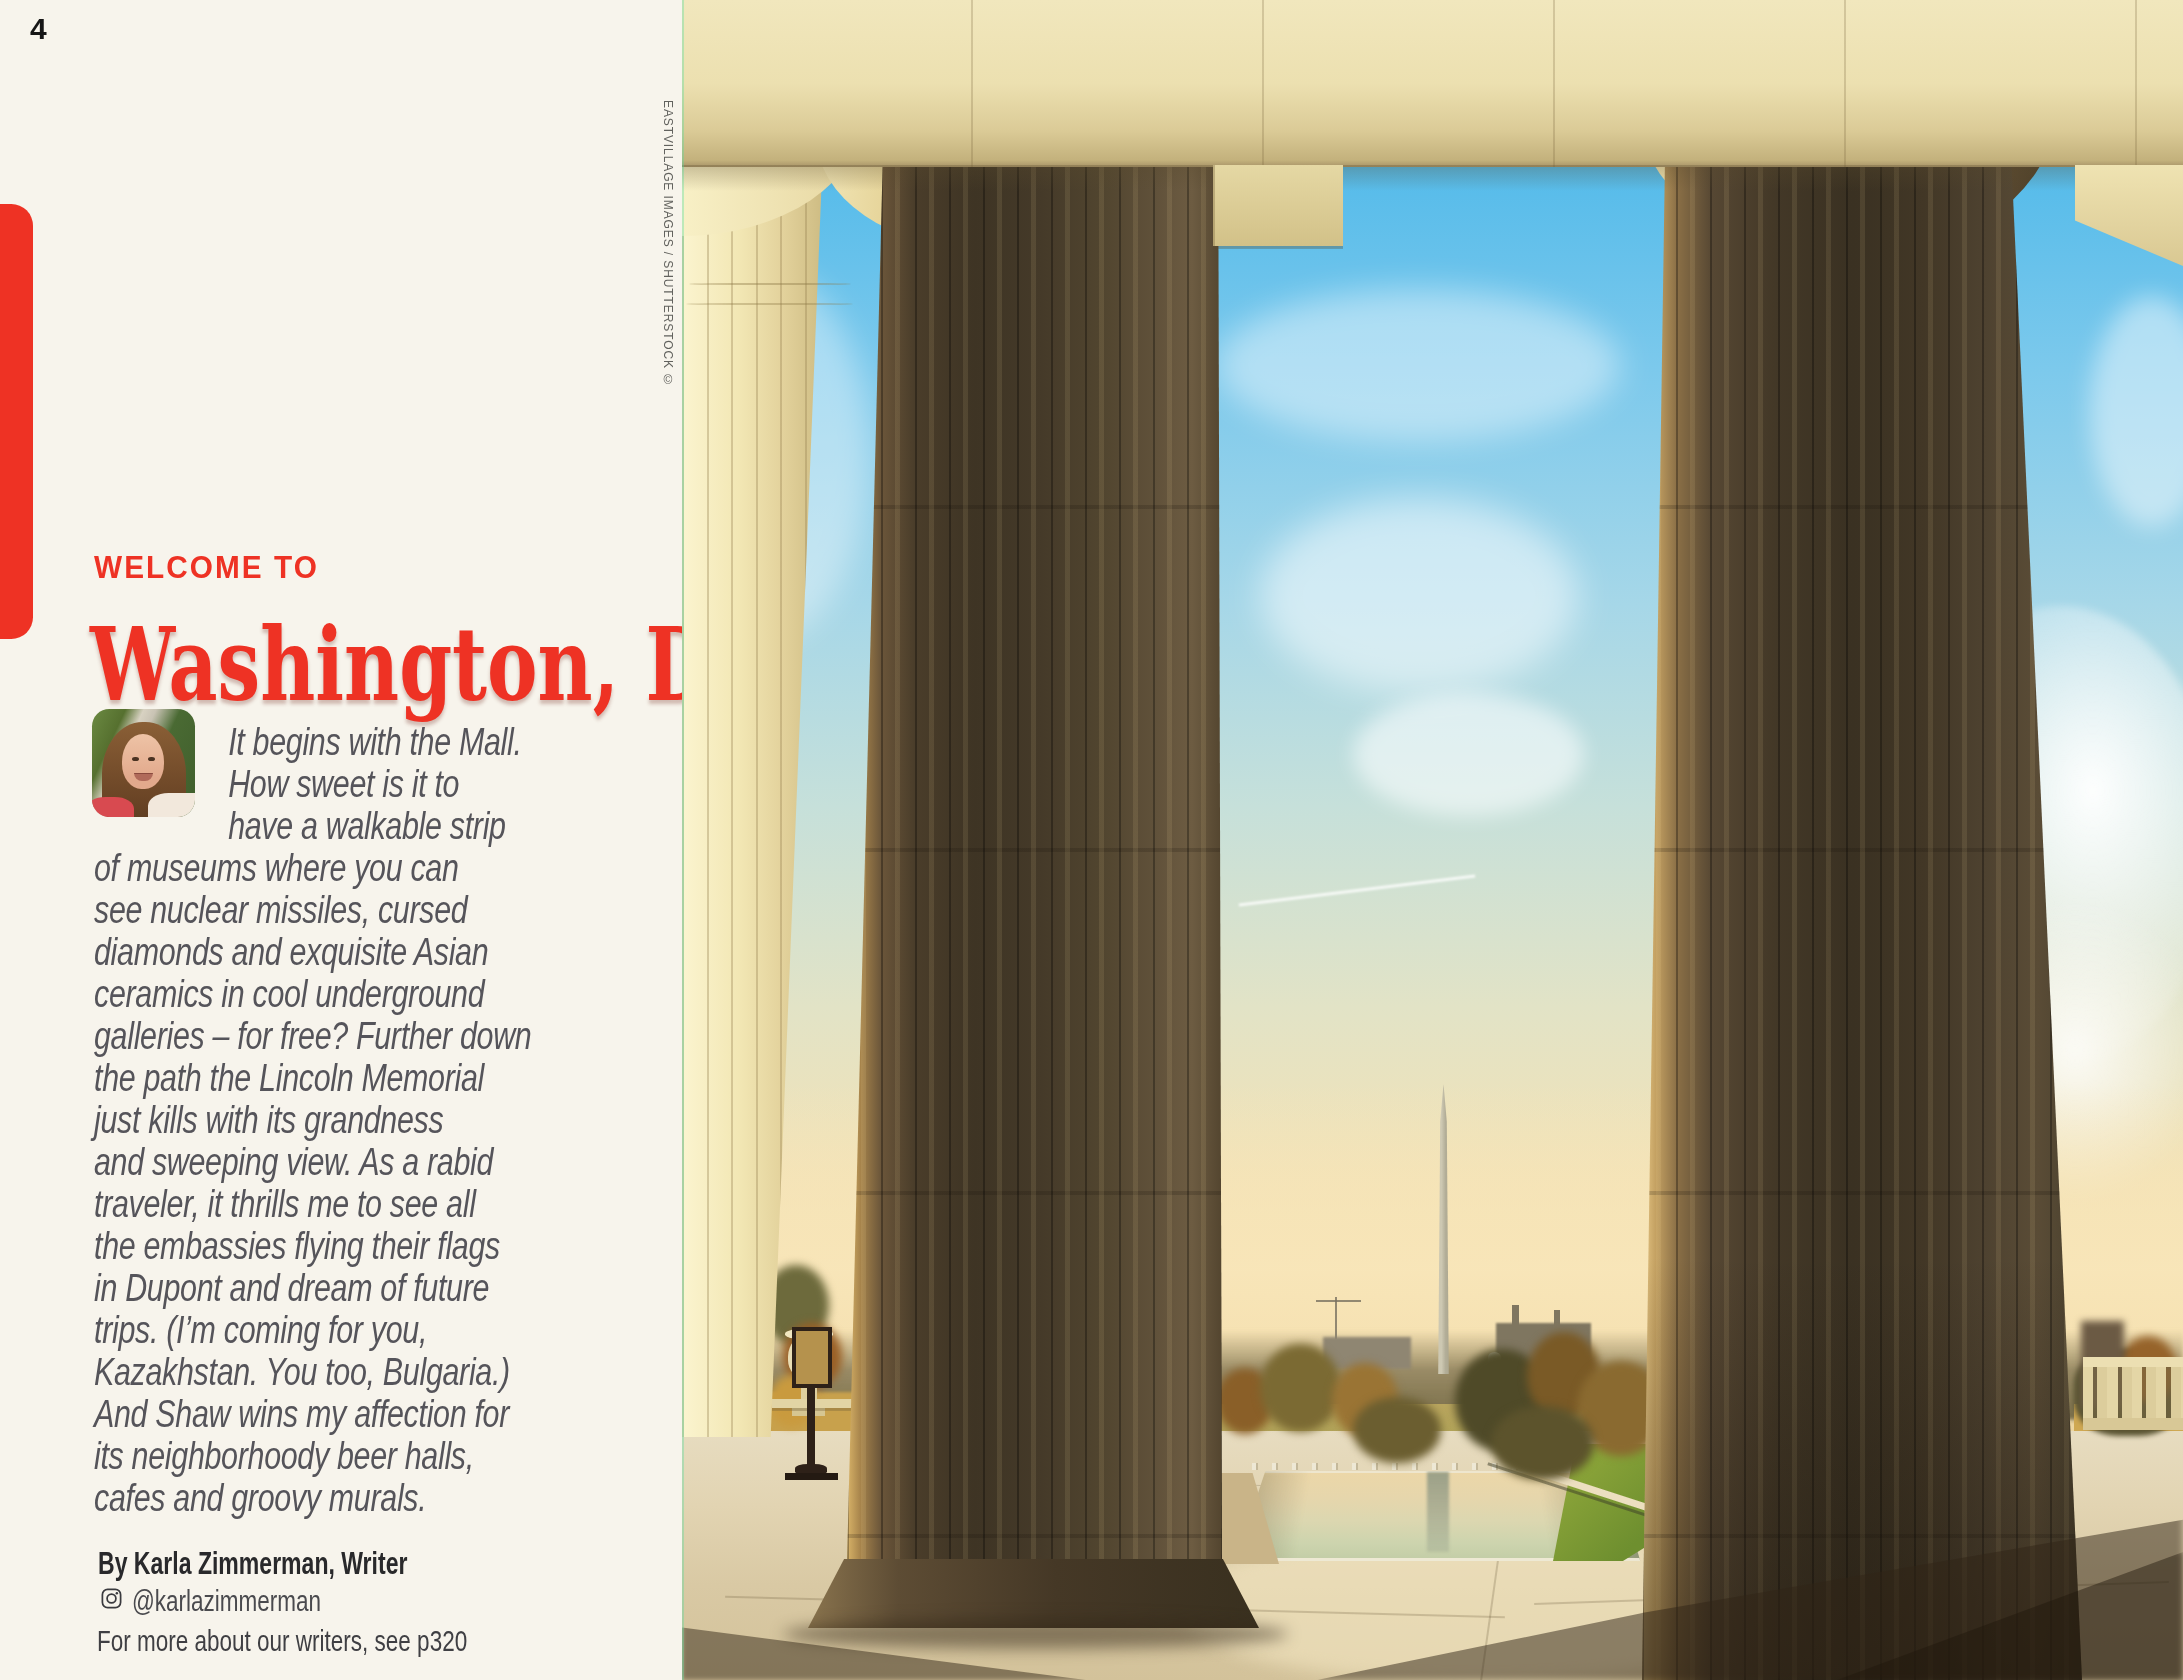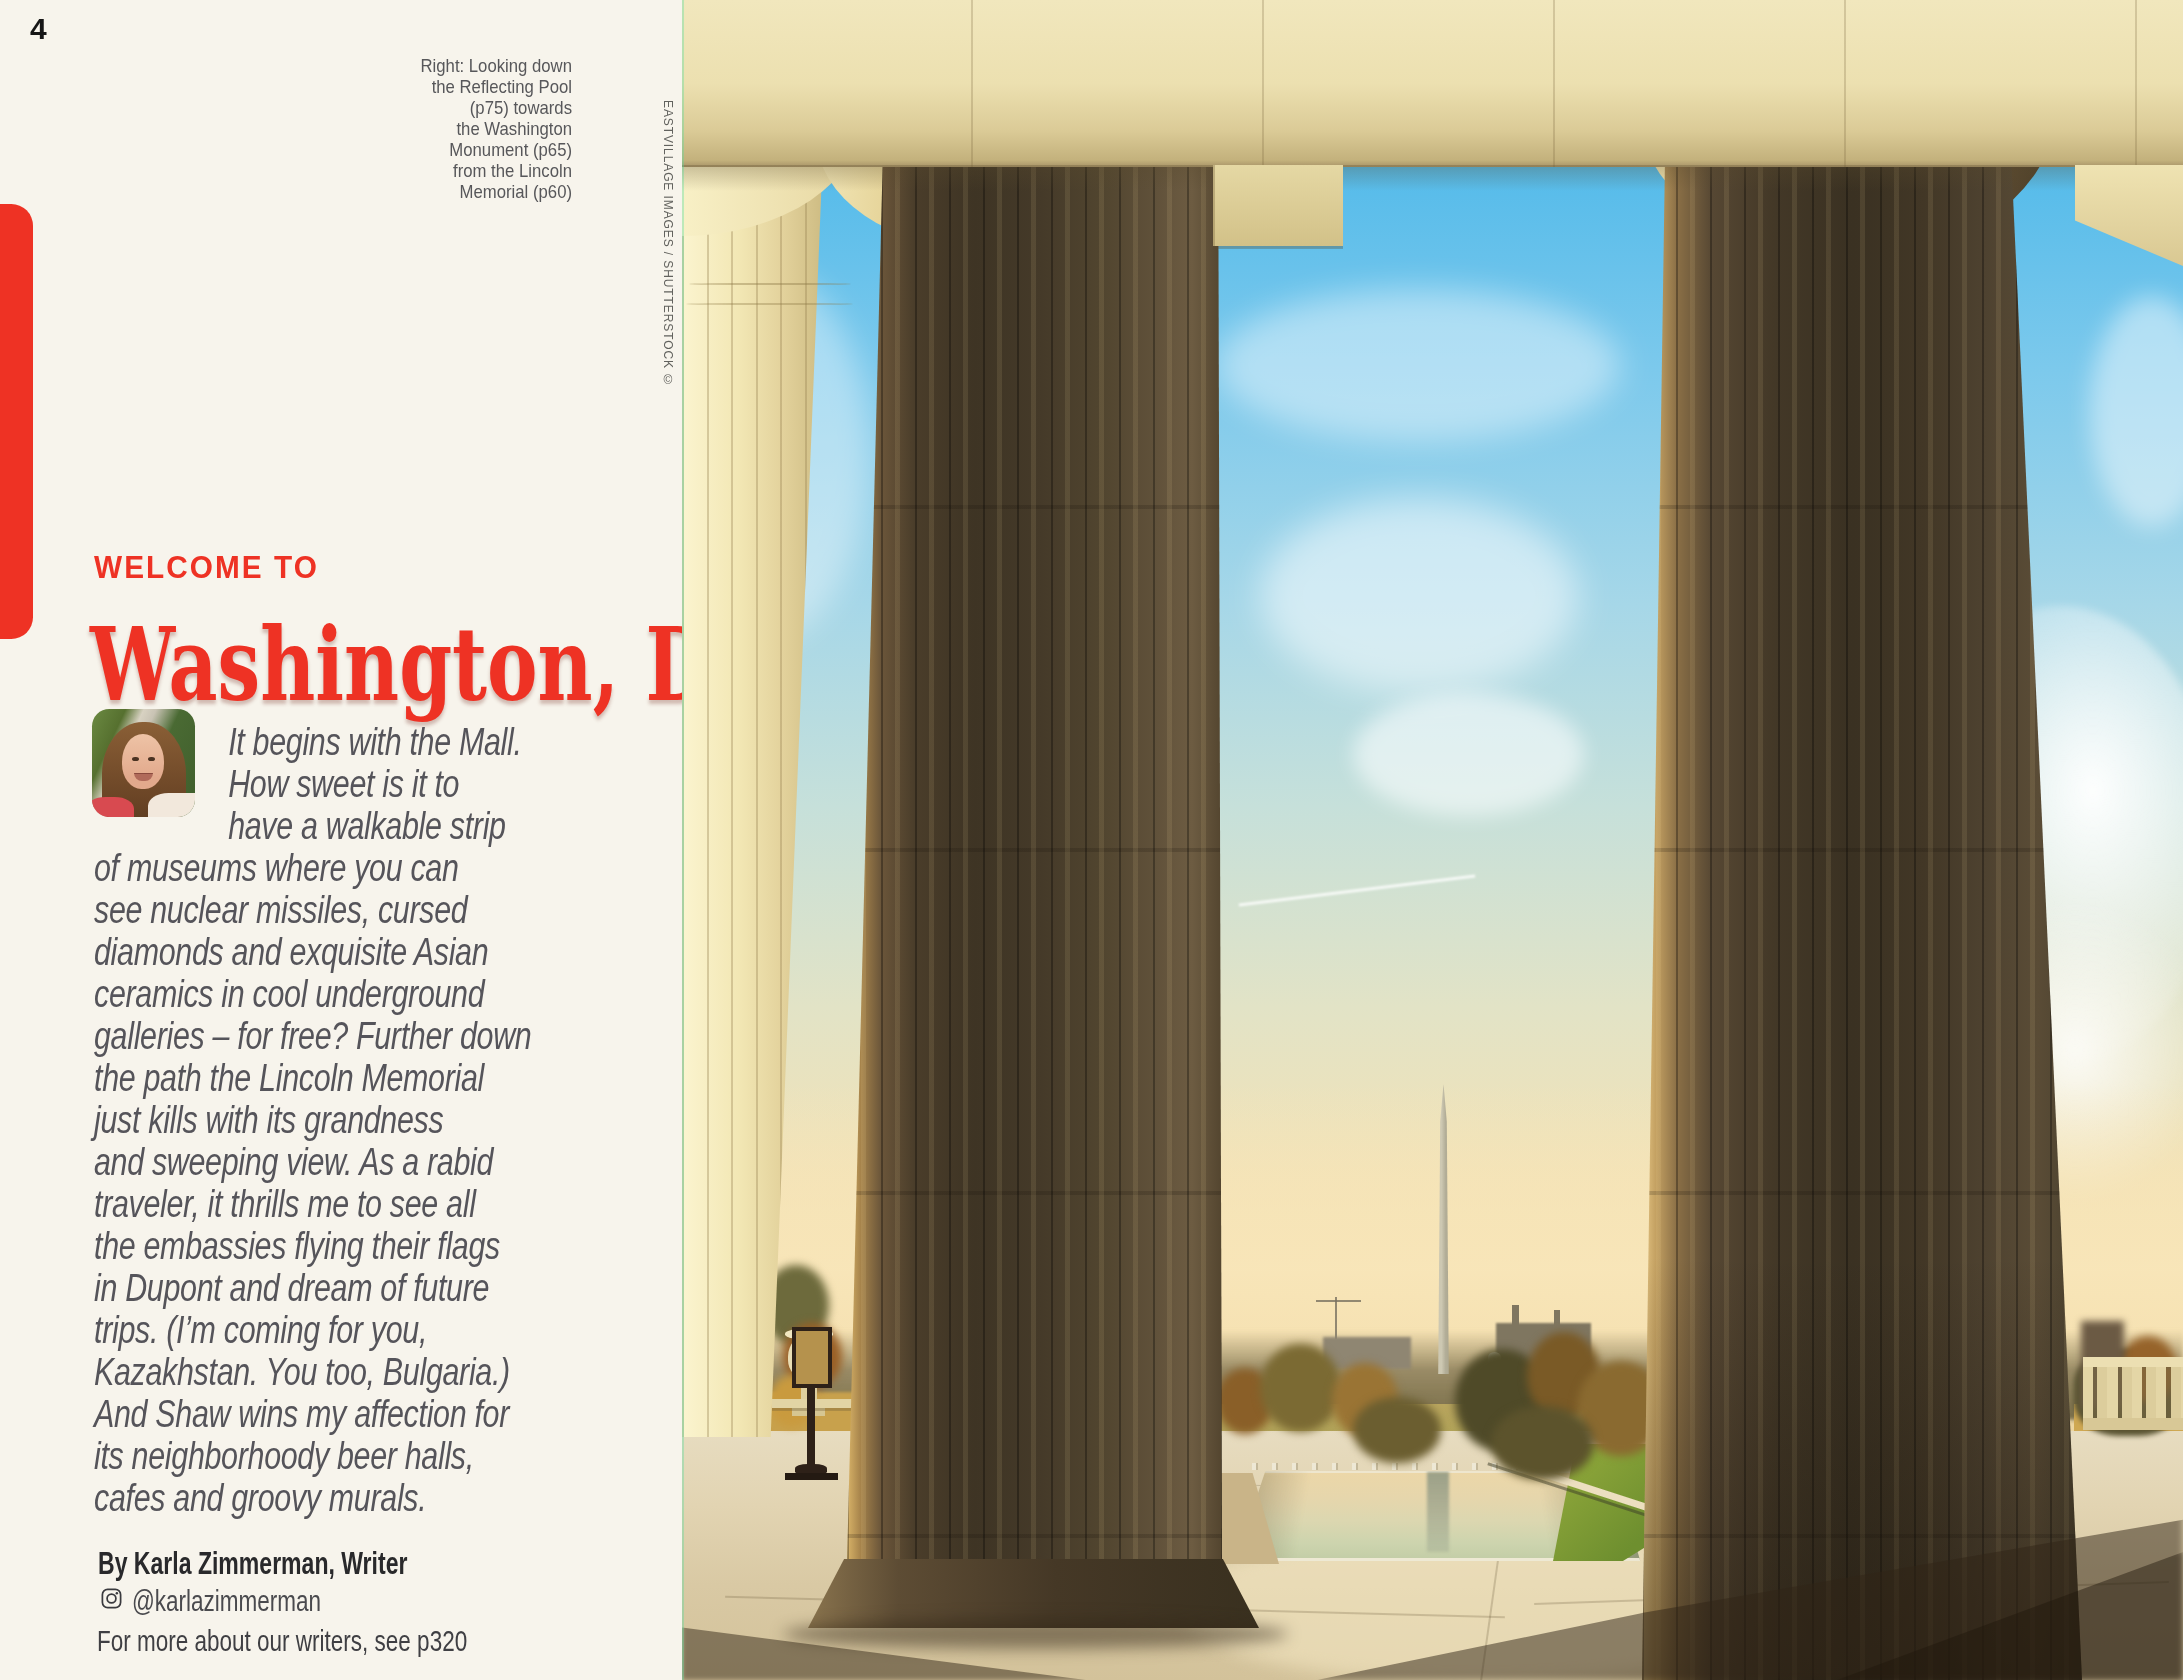--- a/index.html
+++ b/index.html
@@ -202,29 +202,20 @@
   .ph-shSE2{left:1155px;top:1552px;width:346px;height:128px;clip-path:polygon(100% 0,100% 100%,0 100%);
     background:rgba(30,22,12,.45);filter:blur(2.9px);}
   .ph-fringe{left:0;top:0;width:2.2px;height:1680px;background:rgba(80,220,160,.35);}
 </style>
 </head>
 <body>
 
 <div class="left-panel">
   <div class="page-number">4</div>
 
-  <div class="caption">
-      <span class="caption-line">Right: Looking down</span>
-      <span class="caption-line">the Reflecting Pool</span>
-      <span class="caption-line">(p75) towards</span>
-      <span class="caption-line">the Washington</span>
-      <span class="caption-line">Monument (p65)</span>
-      <span class="caption-line">from the Lincoln</span>
-      <span class="caption-line">Memorial (p60)</span>
-    </div>
 
   <div class="credit-vert">EASTVILLAGE IMAGES / SHUTTERSTOCK ©</div>
 
   <div class="red-tab"></div>
 
   <div class="kicker">WELCOME TO</div>
   <h1 class="title">Washington, DC</h1>
 
   <div class="avatar">
     <div class="hair"></div>

